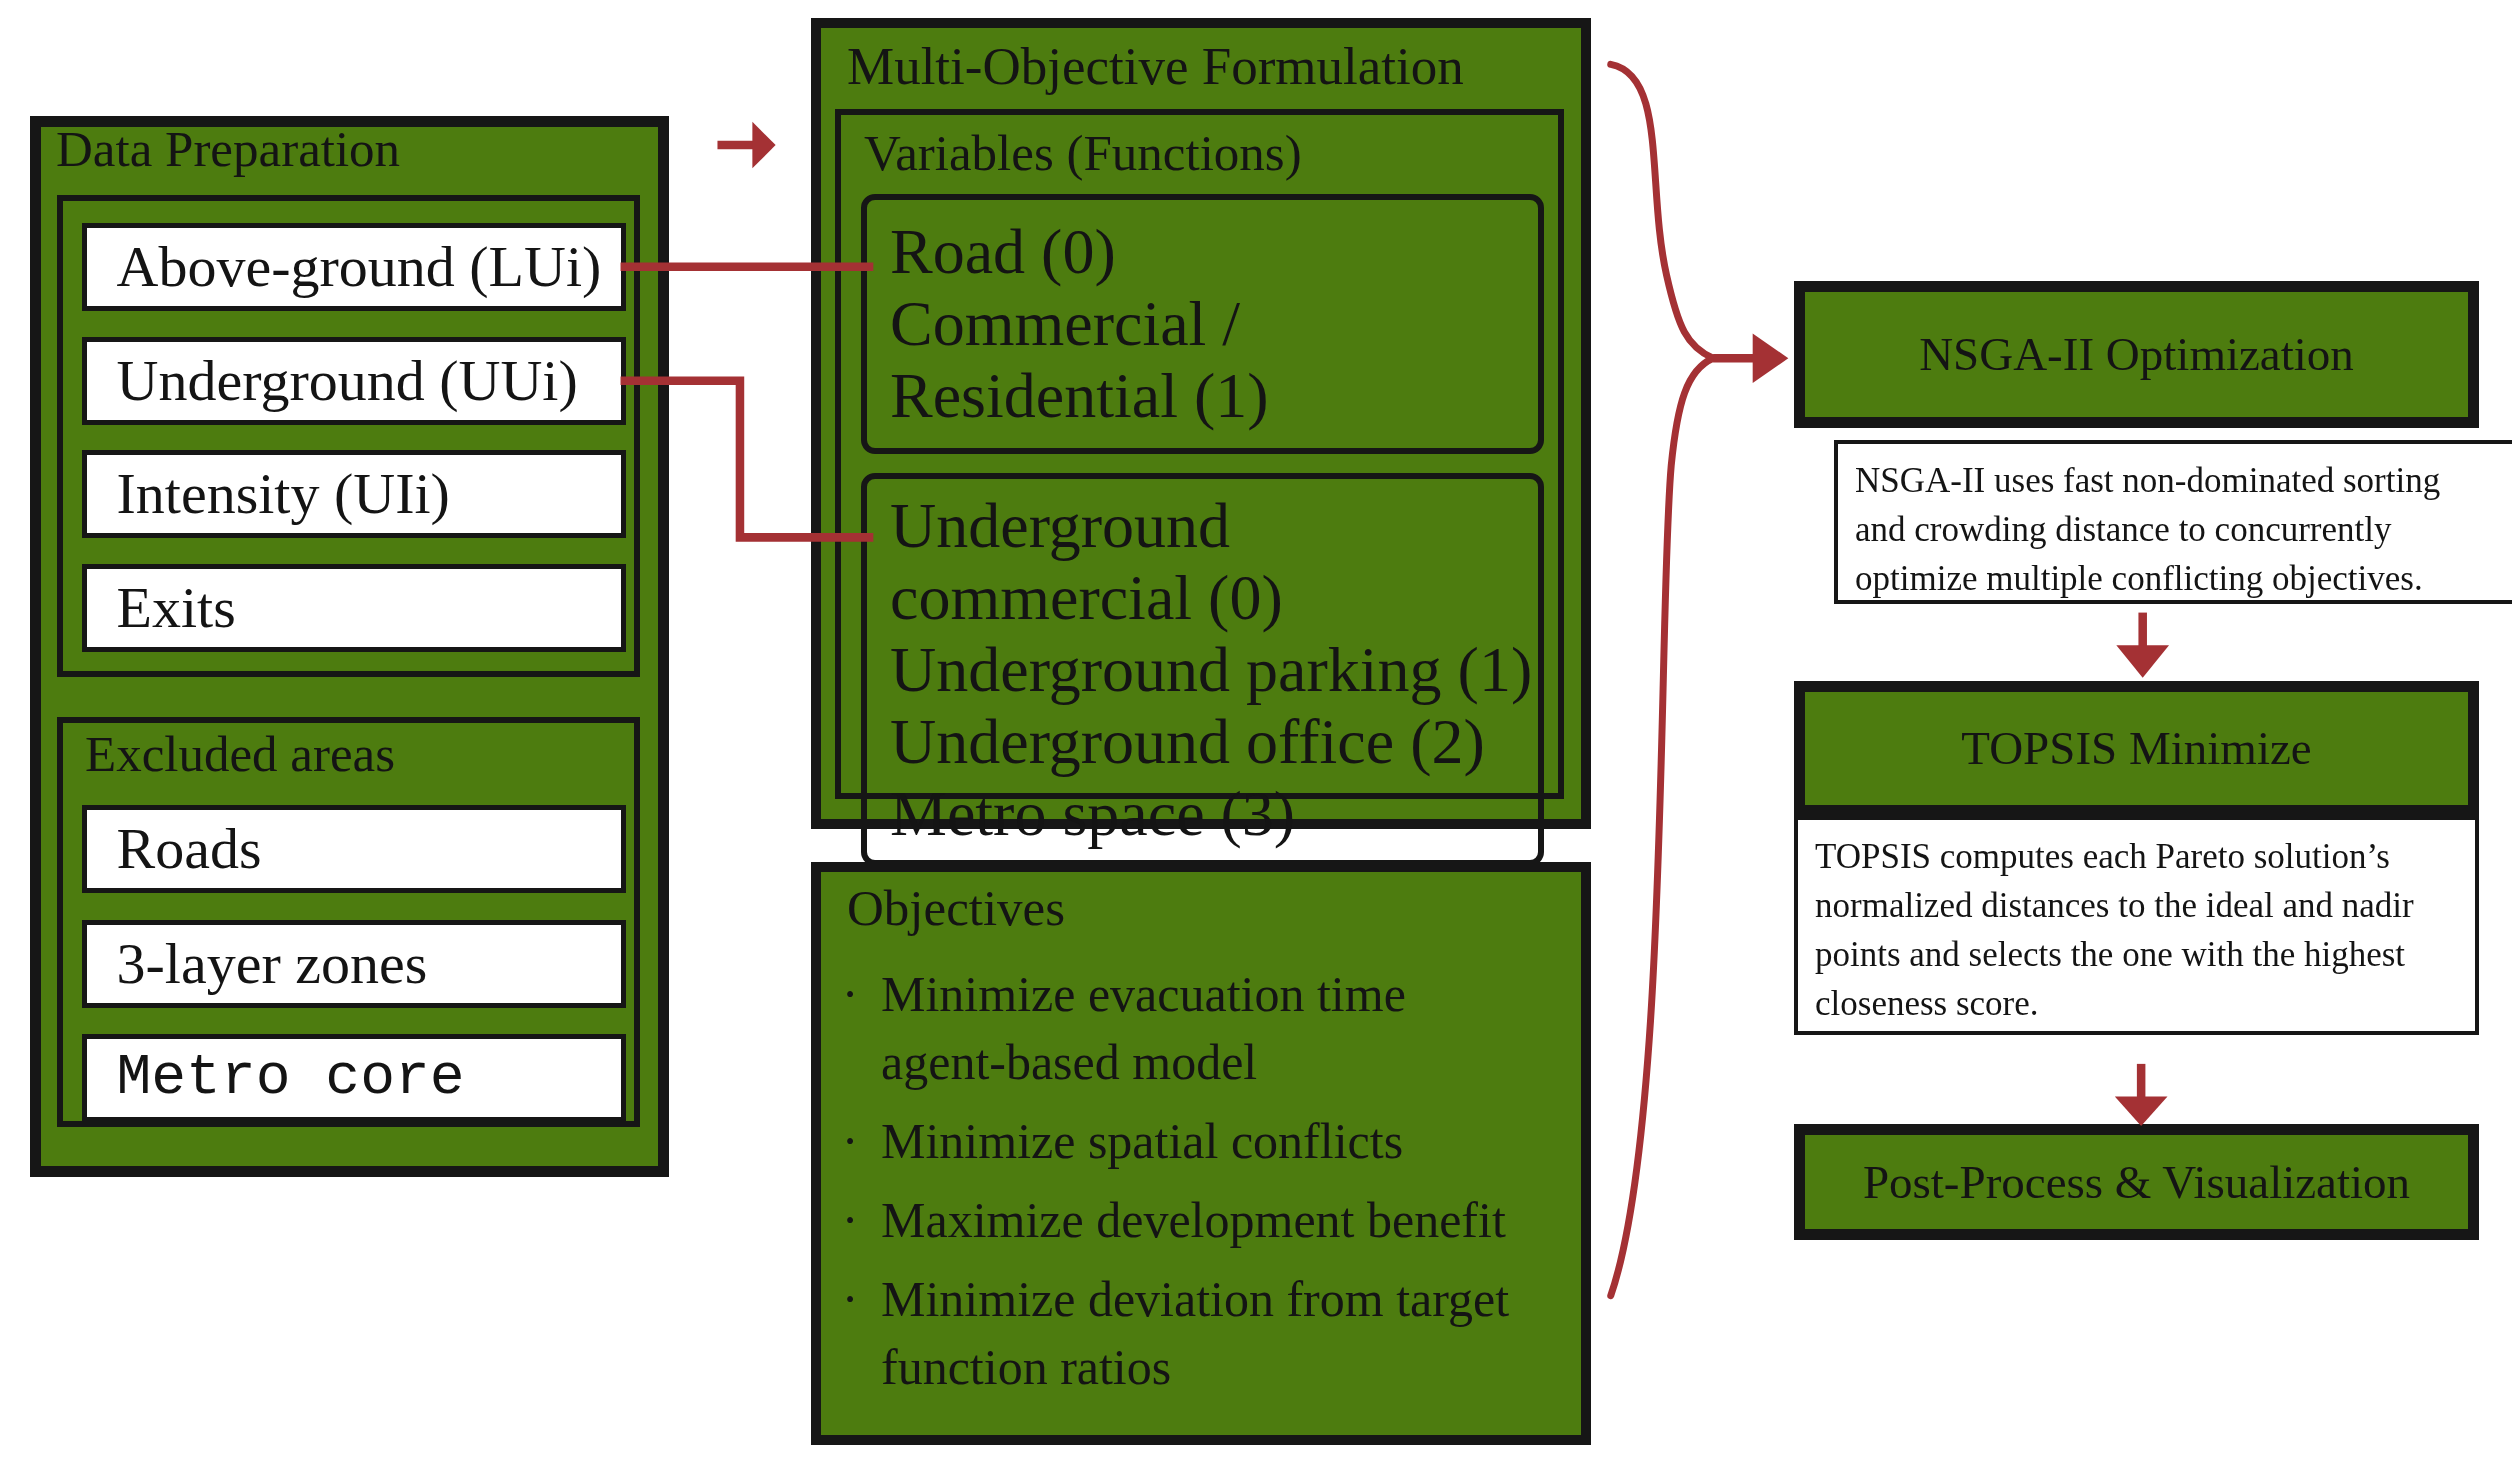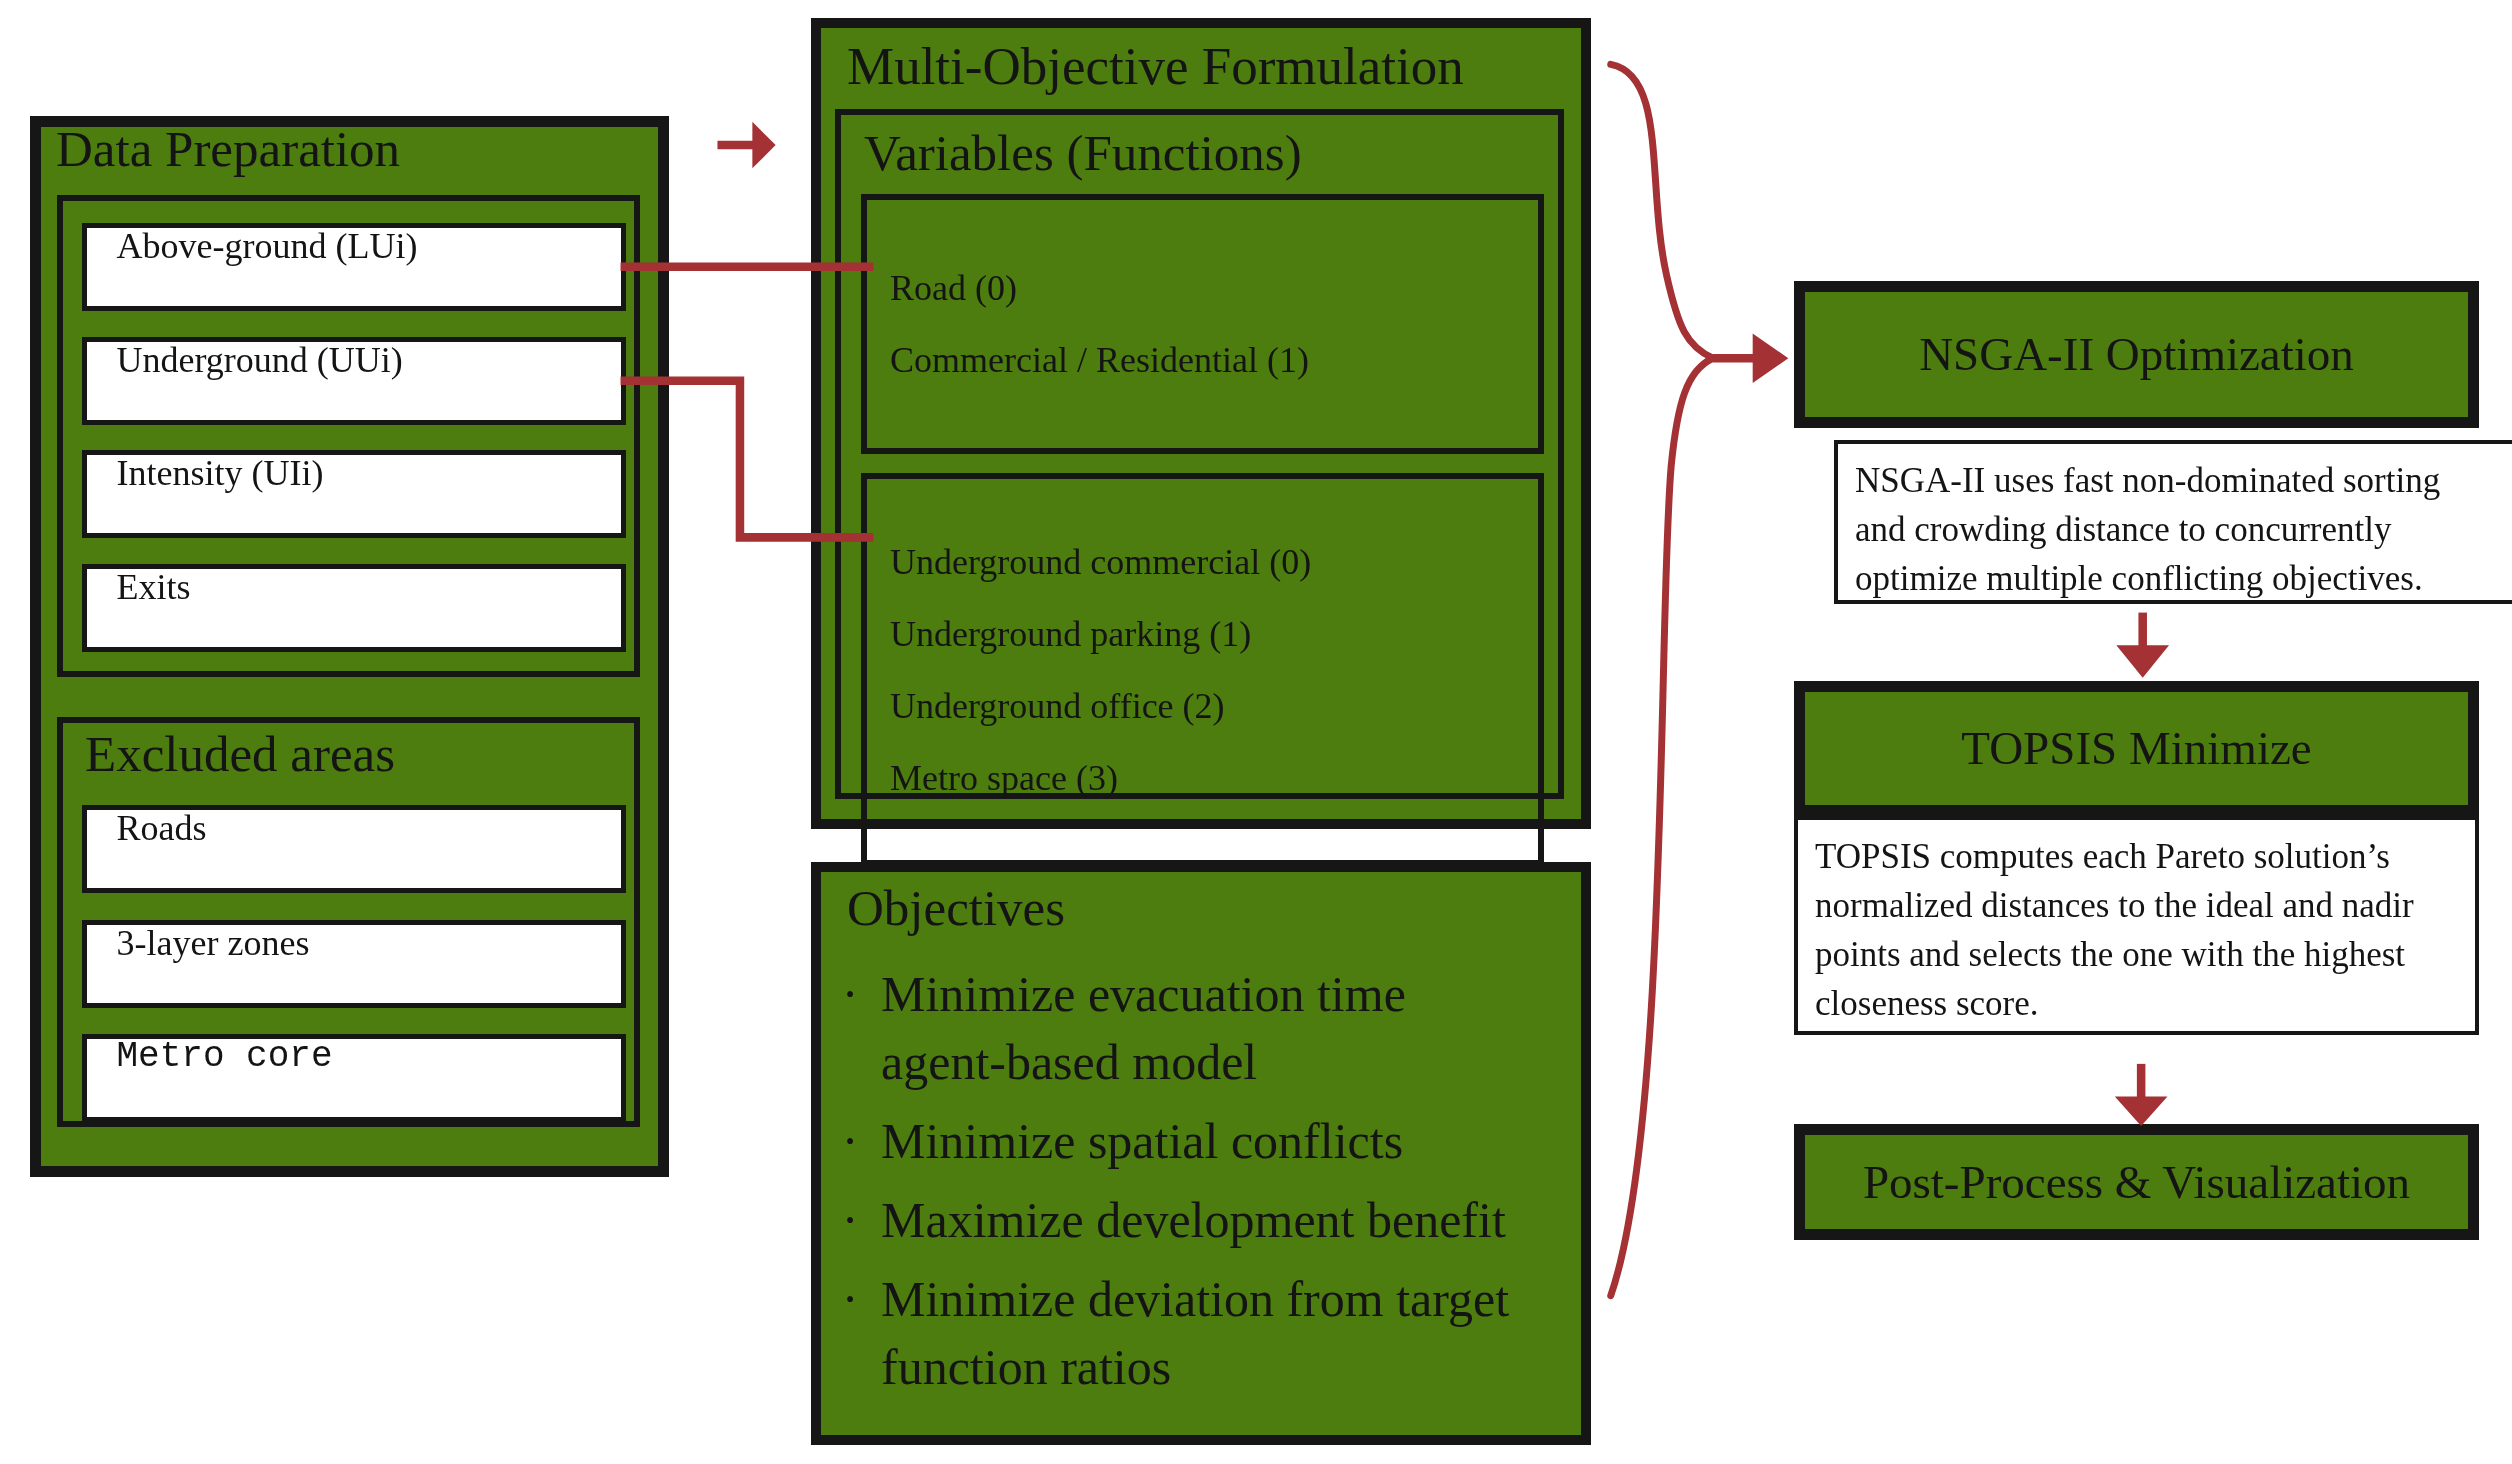--- a/index.html
+++ b/index.html
@@ -7,41 +7,41 @@
           font-family:"Liberation Serif","DejaVu Serif",serif;color:#141414;}
 
   .abs{position:absolute;box-sizing:border-box;}
 
   
   .thick{border:11px solid #161616;background:#4d7c0f;}
   .mid{border:6.2px solid #161616;background:transparent;}
   .thin{border:5.4px solid #161616;background:#ffffff;}
 
   
-  .label{display:flex;align-items:flex-start;font-size:36px;line-height:1;}
+  .label{display:flex;align-items:center;font-size:58px;line-height:1;}
   .pad{padding-left:29.5px;}
   .sect-title{font-size:51px;line-height:1;white-space:nowrap;}
 
   
   .dp-box{left:29.5px;top:116px;width:639px;height:1061px;}
   .dp-title{left:56px;top:124px;}
   .dp-group1{left:57px;top:195px;width:583px;height:482px;}
   .dp-group2{left:57px;top:717px;width:583px;height:410px;}
   .dp-item{left:82px;width:544px;height:88px;}
   .dp-i0{top:223px;} .dp-i1{top:337px;} .dp-i2{top:450px;} .dp-i3{top:564px;}
   .ex-title{left:85px;top:729px;}
   .ex-i0{top:805px;} .ex-i1{top:920px;} .ex-i2{top:1034px;font-family:Liberation Mono, monospace;}
 
   
   .mo-box{left:811px;top:18px;width:780px;height:811px;border-width:10px;}
   .mo-title{left:847px;top:40px;font-size:53px;}
   .var-box{left:835px;top:109px;width:729px;height:690px;}
   .var-title{left:864px;top:128px;}
   .vlist{left:861px;width:683px;display:flex;flex-direction:column;justify-content:center;
-         font-size:36px;line-height:72px;padding-left:23px;}
+         font-size:64px;line-height:72px;padding-left:23px;border-radius:14px;}
   .vlist1{top:194px;height:260px;}
   .vlist2{top:473px;height:393px;}
 
   .obj-box{left:811px;top:862px;width:780px;height:583px;border-width:10px;}
   .obj-title{left:847px;top:883px;}
   .obj-list{left:834px;top:960px;width:745px;font-size:50px;line-height:68px;}
   .obj-item{position:relative;padding-left:47px;margin-top:11px;}
   .obj-item:first-child{margin-top:0;}
   .obj-bullet{position:absolute;left:7.8px;top:0;}
   .obj-line{display:block;}

